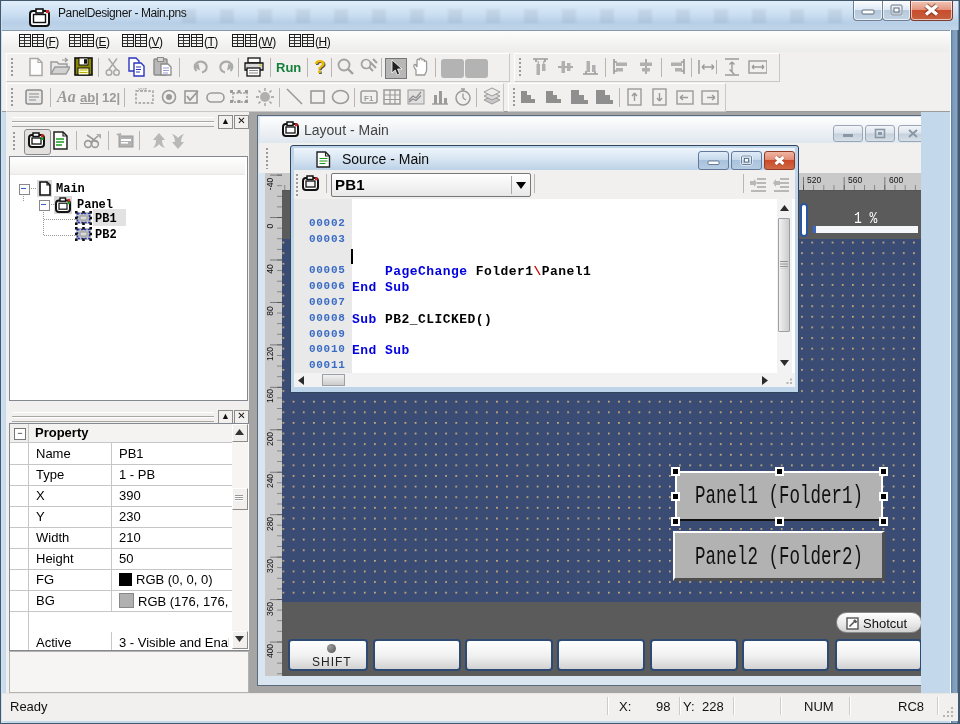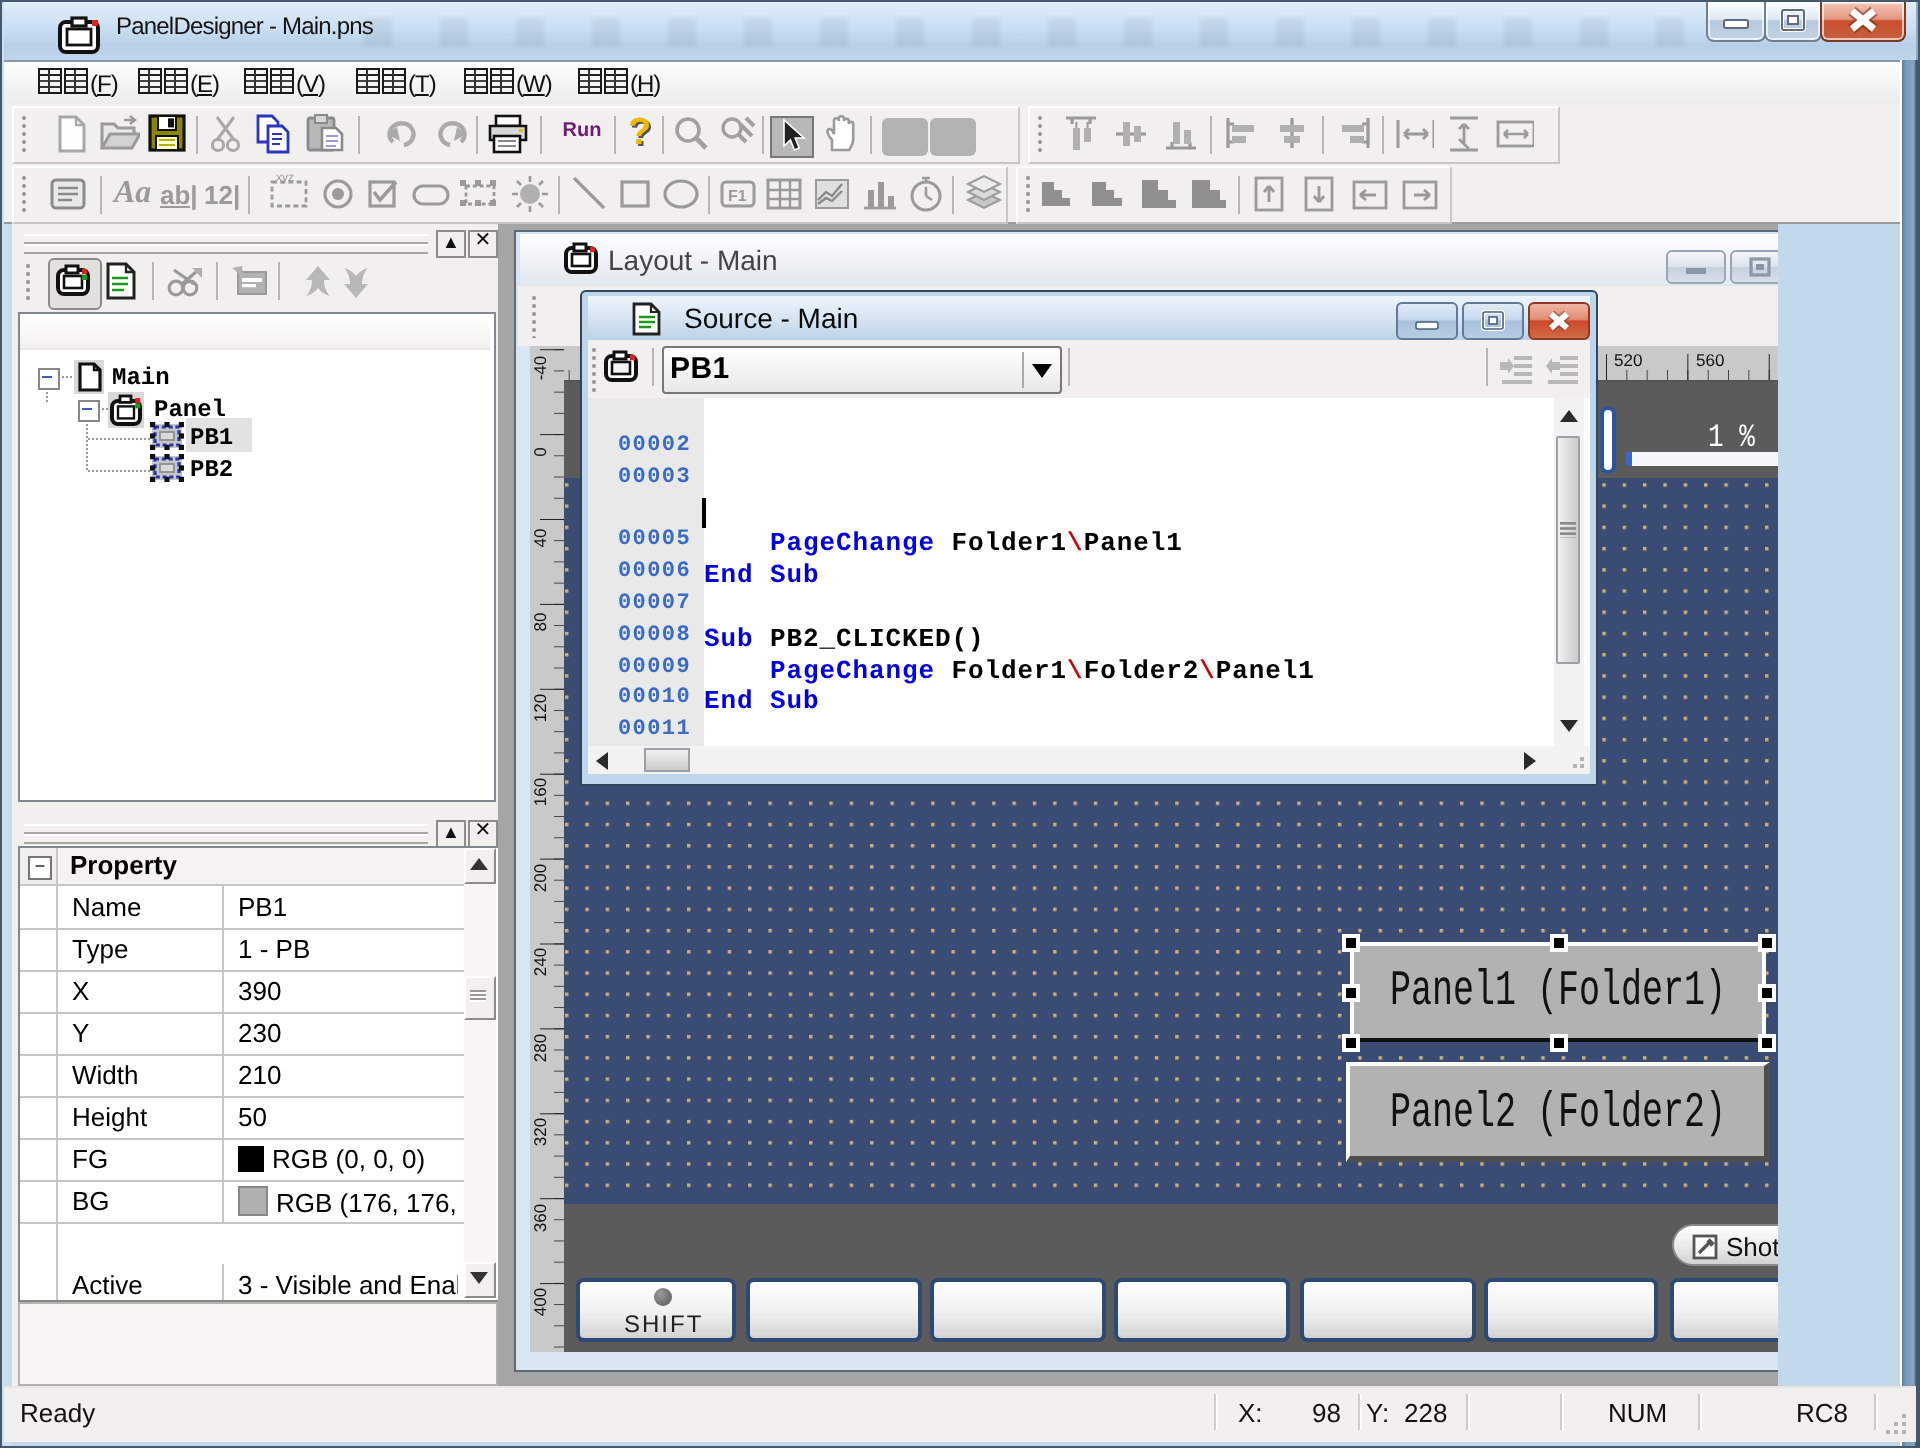--- a/index.html
+++ b/index.html
@@ -38,21 +38,21 @@
 
 #treebox{position:absolute;left:3px;top:44px;width:237px;height:243px;background:#fff;border:1px solid #828790;}
 .trow{position:absolute;font-family:"Liberation Mono",monospace;font-weight:bold;font-size:12px;color:#000;}
 
 #propbox{position:absolute;left:3px;top:24px;width:240px;height:226px;background:#fff;border:1px solid #828790;overflow:hidden;}
 .prow{position:absolute;left:0;width:222px;height:21px;border-bottom:1px solid #c6c6c6;font-size:13px;color:#000;}
 .prow .n{position:absolute;left:26px;top:3px;}
 .prow .v{position:absolute;left:109px;top:3px;white-space:nowrap;overflow:hidden;width:110px;}
 .prow .cdiv{position:absolute;left:101px;top:0;width:1px;height:21px;background:#c6c6c6;}
 
-#mdi{position:absolute;left:248px;top:111px;width:640px;height:581px;background:#a5a5a5;overflow:hidden;}
+#mdi{position:absolute;left:248px;top:111px;width:640px;height:581px;background:#a5a5a5;overflow:hidden;padding-left:32px;}
 
 #lwin{position:absolute;left:8px;top:3px;width:673px;height:569px;border:1px solid #5c6b7c;background:#d9e6f2;}
 #ltitle{position:absolute;left:2px;top:1px;width:669px;height:26px;background:linear-gradient(180deg,#fefefe,#e9eef3 70%,#dfe7ef);}
 .lcapbtn{position:absolute;top:8px;width:28px;height:15px;border:1px solid #98a6b6;border-radius:3px;background:linear-gradient(180deg,#f3f6f9,#dde4ec 48%,#c6d1dc 52%,#d7dfe8);}
 
 #vruler{position:absolute;left:7px;top:57px;width:17px;height:503px;background:#c9c9c9;border-right:1px solid #555;}
 #hruler{position:absolute;left:24px;top:57px;width:644px;height:17px;background:#c9c9c9;border-bottom:1px solid #555;}
 #canvas{position:absolute;left:24px;top:75px;width:644px;height:485px;background:#3b4c74;overflow:hidden;}
 
 #swin{position:absolute;left:41px;top:33px;width:507px;height:246px;border:1px solid #30455e;border-radius:3px 3px 0 0;
@@ -172,21 +172,21 @@
         </svg>
       <div class="tsep" style="left:231px;"></div>
       <svg class="ticn" style="left:237px;" width="21" height="20">
           <rect x="4" y="1" width="12" height="5" fill="#fff" stroke="#111" stroke-width="1.3"></rect>
           <path d="M1 6 h18 v7 h-18 z" fill="#d8d8d8" stroke="#111" stroke-width="1.3"></path>
           <rect x="15.5" y="7.5" width="2" height="1.5" fill="#cccc00"></rect>
           <rect x="3" y="11" width="13" height="8" fill="#fff" stroke="#111" stroke-width="1.3"></rect>
           <path d="M5 13.5 h9 M5 16 h9" stroke="#888" stroke-width="1"></path>
         </svg>
       <div class="tsep" style="left:263px;"></div>
-      <div class="abs" style="left:269px;top:6px;width:30px;font-size:10px;font-weight:bold;color:#701a75;text-align:center;">Run</div>
+      <div class="abs" style="left:269px;top:6px;width:30px;font-size:13px;font-weight:bold;color:#15803d;">Run</div>
       <div class="tsep" style="left:300px;"></div>
       <div class="abs" style="left:307px;top:2px;width:16px;font-size:19px;font-weight:bold;color:#edb800;text-shadow:1px 1px 0 #555;">?</div>
       <div class="tsep" style="left:324px;"></div>
       <svg class="ticn" style="left:329px;" width="19" height="20">
           <circle cx="8" cy="8" r="5.5" fill="none" stroke="#a0a0a0" stroke-width="1.8"></circle>
           <path d="M12 12 l5 5" stroke="#a0a0a0" stroke-width="2.4"></path>
         </svg>
       <svg class="ticn" style="left:352px;" width="20" height="20">
           <circle cx="7" cy="7" r="4.5" fill="none" stroke="#a0a0a0" stroke-width="1.7"></circle>
           <path d="M10 10 l4 4" stroke="#a0a0a0" stroke-width="2"></path>
@@ -749,21 +749,21 @@
           </svg>
       </div>
       <div id="scode">
         <div class="abs" style="left:0;top:0;width:58px;height:174px;background:#e9e9e9;"></div>
         <div class="codeline" style="top:17.8px;"><span class="lnum">00002</span></div>
         <div class="codeline" style="top:33.6px;"><span class="lnum">00003</span></div>
         <div class="codeline" style="top:65.3px;"><span class="lnum">00005</span><span class="ctext">    <span class="kw">PageChange</span> Folder1<span class="rd">\</span>Panel1</span></div>
         <div class="codeline" style="top:81.1px;"><span class="lnum">00006</span><span class="ctext"><span class="kw">End Sub</span></span></div>
         <div class="codeline" style="top:96.9px;"><span class="lnum">00007</span></div>
         <div class="codeline" style="top:112.7px;"><span class="lnum">00008</span><span class="ctext"><span class="kw">Sub</span> PB2_CLICKED()</span></div>
-        <div class="codeline" style="top:128.6px;"><span class="lnum">00009</span><span class="ctext">    <span class="kw">PageChange</span> Folder1<span class="rd">\</span>Folder2<span class="rd">\</span>Panel1</span></div>
+        <div class="codeline" style="top:128.6px;"><span class="lnum">00009</span></div>
         <div class="codeline" style="top:144.4px;"><span class="lnum">00010</span><span class="ctext"><span class="kw">End Sub</span></span></div>
         <div class="codeline" style="top:160.2px;"><span class="lnum">00011</span></div>
         <div class="abs" style="left:57px;top:50px;width:1.5px;height:15px;background:#000;"></div>
 
         <div class="abs" style="left:483px;top:0;width:15px;height:174px;background:#f2f2f2;">
           <svg class="abs" style="left:3px;top:6px;" width="9" height="6">
               <path d="M4.5 0 L9 6 H0 Z" fill="#2b2b2b"></path>
             </svg>
           <div class="abs" style="left:1px;top:19px;width:12px;height:114px;background:linear-gradient(90deg,#f2f2f2,#dcdcdc 55%,#cccccc);border:1px solid #9aa0a6;border-radius:1px;box-sizing:border-box;"></div>
           <div class="abs" style="left:3px;top:62px;width:8px;height:8px;background-image:linear-gradient(#8a8a8a 1.2px,transparent 1.2px);background-size:8px 2.6px;"></div>

